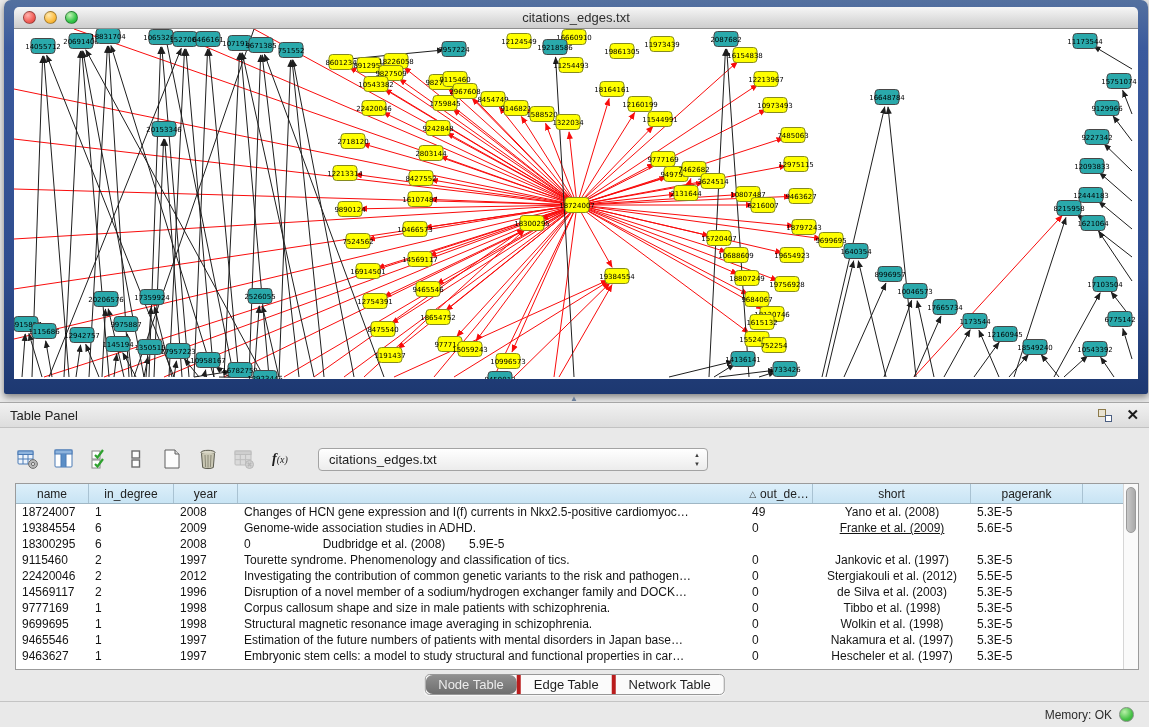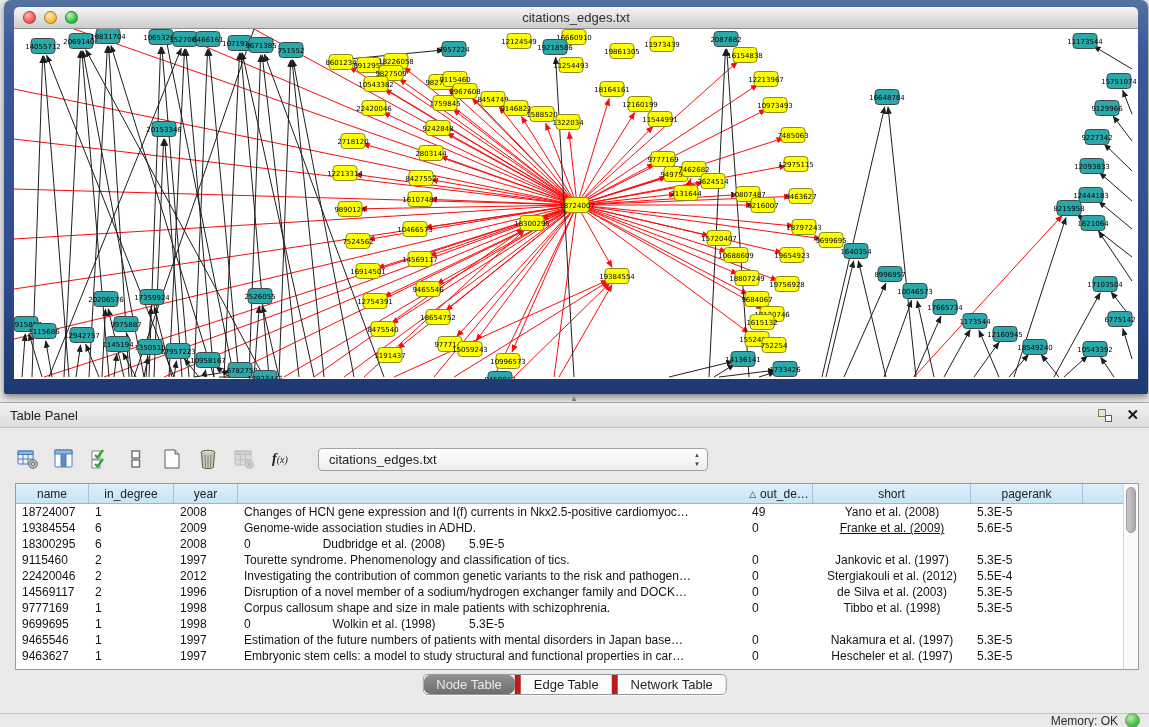--- a/index.html
+++ b/index.html
@@ -56,27 +56,27 @@
     border-right:1px solid #a9c2d2; overflow:hidden; white-space:nowrap; }
   .hcell .sort { font-size:9px; margin-right:4px; color:#333; }
   .trow { display:flex; height:16px; margin-right:15px; }
   .tcell { font-size:12px; color:#141414; padding-left:6px; display:flex; align-items:center;
     overflow:hidden; white-space:nowrap; }
   .tcell.center { justify-content:center; padding-left:0; }
 
   #table-tabs { position:absolute; top:674px; left:50%; transform:translateX(-50%);
     display:flex; height:21px; border:1px solid #989898; border-radius:5px; overflow:hidden;
     background:#fbfbfb; font-size:13px; box-shadow:0 1px 1px rgba(255,255,255,.7); }
-  .tab { display:flex; align-items:center; padding:0 13px; color:#1f1f1f; border-left:6px solid #b91c1c; }
+  .tab { display:flex; align-items:center; padding:0 13px; color:#1f1f1f; border-left:4px solid #b91c1c; }
   .tab:first-child { border-left:none;border-radius:7px; }
   .tab.selected { background:linear-gradient(#909090,#6e6e6e); color:#ececec; }
 
-  #status-bar { position:absolute; left:0; bottom:0; width:100%; height:14px;
+  #status-bar { position:absolute; left:0; bottom:0; width:100%; height:26px;
     border-top:1px solid #c4c4c4; background:#e9e9e9; display:flex; align-items:center;
-    justify-content:flex-end; padding-right:9px; gap:7px; font-size:12px; color:#2d2d2d; }
+    justify-content:flex-end; padding-right:15px; gap:7px; font-size:12px; color:#2d2d2d; }
   #memory-indicator { width:15px; height:15px; border-radius:50%; border:1px solid #7f8f7f;
     background:radial-gradient(circle at 35% 30%, #b8f0a8, #47c247 60%, #2fa435); }
 </style>
 </head>
 <body>
 
 <div id="network-window">
   <div class="titlebar">
     <div class="traffic">
       <div class="light red"></div>
@@ -892,21 +892,21 @@
         <div class="tcell center" style="width: 158px; flex: 0 0 158px;">Jankovic et al. (1997)</div>
         <div class="tcell" style="width: 112px; flex: 0 0 112px;">5.3E-5</div>
       </div>
       <div class="trow">
         <div class="tcell" style="width: 73px; flex: 0 0 73px;">22420046</div>
         <div class="tcell" style="width: 85px; flex: 0 0 85px;">2</div>
         <div class="tcell" style="width: 64px; flex: 0 0 64px;">2012</div>
         <div class="tcell" style="width: 508px; flex: 0 0 508px;">Investigating the contribution of common genetic variants to the risk and pathogen…</div>
         <div class="tcell" style="width: 67px; flex: 0 0 67px;">0</div>
         <div class="tcell center" style="width: 158px; flex: 0 0 158px; text-align: right;">Stergiakouli et al. (2012)</div>
-        <div class="tcell" style="width: 112px; flex: 0 0 112px;">5.5E-4</div>
+        <div class="tcell" style="width: 112px; flex: 0 0 112px;">5.5E-5</div>
       </div>
       <div class="trow">
         <div class="tcell" style="width: 73px; flex: 0 0 73px;">14569117</div>
         <div class="tcell" style="width: 85px; flex: 0 0 85px;">2</div>
         <div class="tcell" style="width: 64px; flex: 0 0 64px;">1996</div>
         <div class="tcell" style="width: 508px; flex: 0 0 508px;">Disruption of a novel member of a sodium/hydrogen exchanger family and DOCK…</div>
         <div class="tcell" style="width: 67px; flex: 0 0 67px;">0</div>
         <div class="tcell center" style="width: 158px; flex: 0 0 158px;">de Silva et al. (2003)</div>
         <div class="tcell" style="width: 112px; flex: 0 0 112px;">5.3E-5</div>
       </div>
@@ -916,20 +916,21 @@
         <div class="tcell" style="width: 64px; flex: 0 0 64px;">1998</div>
         <div class="tcell" style="width: 508px; flex: 0 0 508px;">Corpus callosum shape and size in male patients with schizophrenia.</div>
         <div class="tcell" style="width: 67px; flex: 0 0 67px;">0</div>
         <div class="tcell center" style="width: 158px; flex: 0 0 158px;">Tibbo et al. (1998)</div>
         <div class="tcell" style="width: 112px; flex: 0 0 112px;">5.3E-5</div>
       </div>
       <div class="trow">
         <div class="tcell" style="width: 73px; flex: 0 0 73px;">9699695</div>
         <div class="tcell" style="width: 85px; flex: 0 0 85px;">1</div>
         <div class="tcell" style="width: 64px; flex: 0 0 64px;">1998</div>
+        <div class="tcell" style="width: 508px; flex: 0 0 508px;">Structural magnetic resonance image averaging in schizophrenia.</div>
         <div class="tcell" style="width: 67px; flex: 0 0 67px;">0</div>
         <div class="tcell center" style="width: 158px; flex: 0 0 158px;">Wolkin et al. (1998)</div>
         <div class="tcell" style="width: 112px; flex: 0 0 112px;">5.3E-5</div>
       </div>
       <div class="trow">
         <div class="tcell" style="width: 73px; flex: 0 0 73px;">9465546</div>
         <div class="tcell" style="width: 85px; flex: 0 0 85px;">1</div>
         <div class="tcell" style="width: 64px; flex: 0 0 64px;">1997</div>
         <div class="tcell" style="width: 508px; flex: 0 0 508px; text-align: right;">Estimation of the future numbers of patients with mental disorders in Japan base…</div>
         <div class="tcell" style="width: 67px; flex: 0 0 67px;">0</div>

